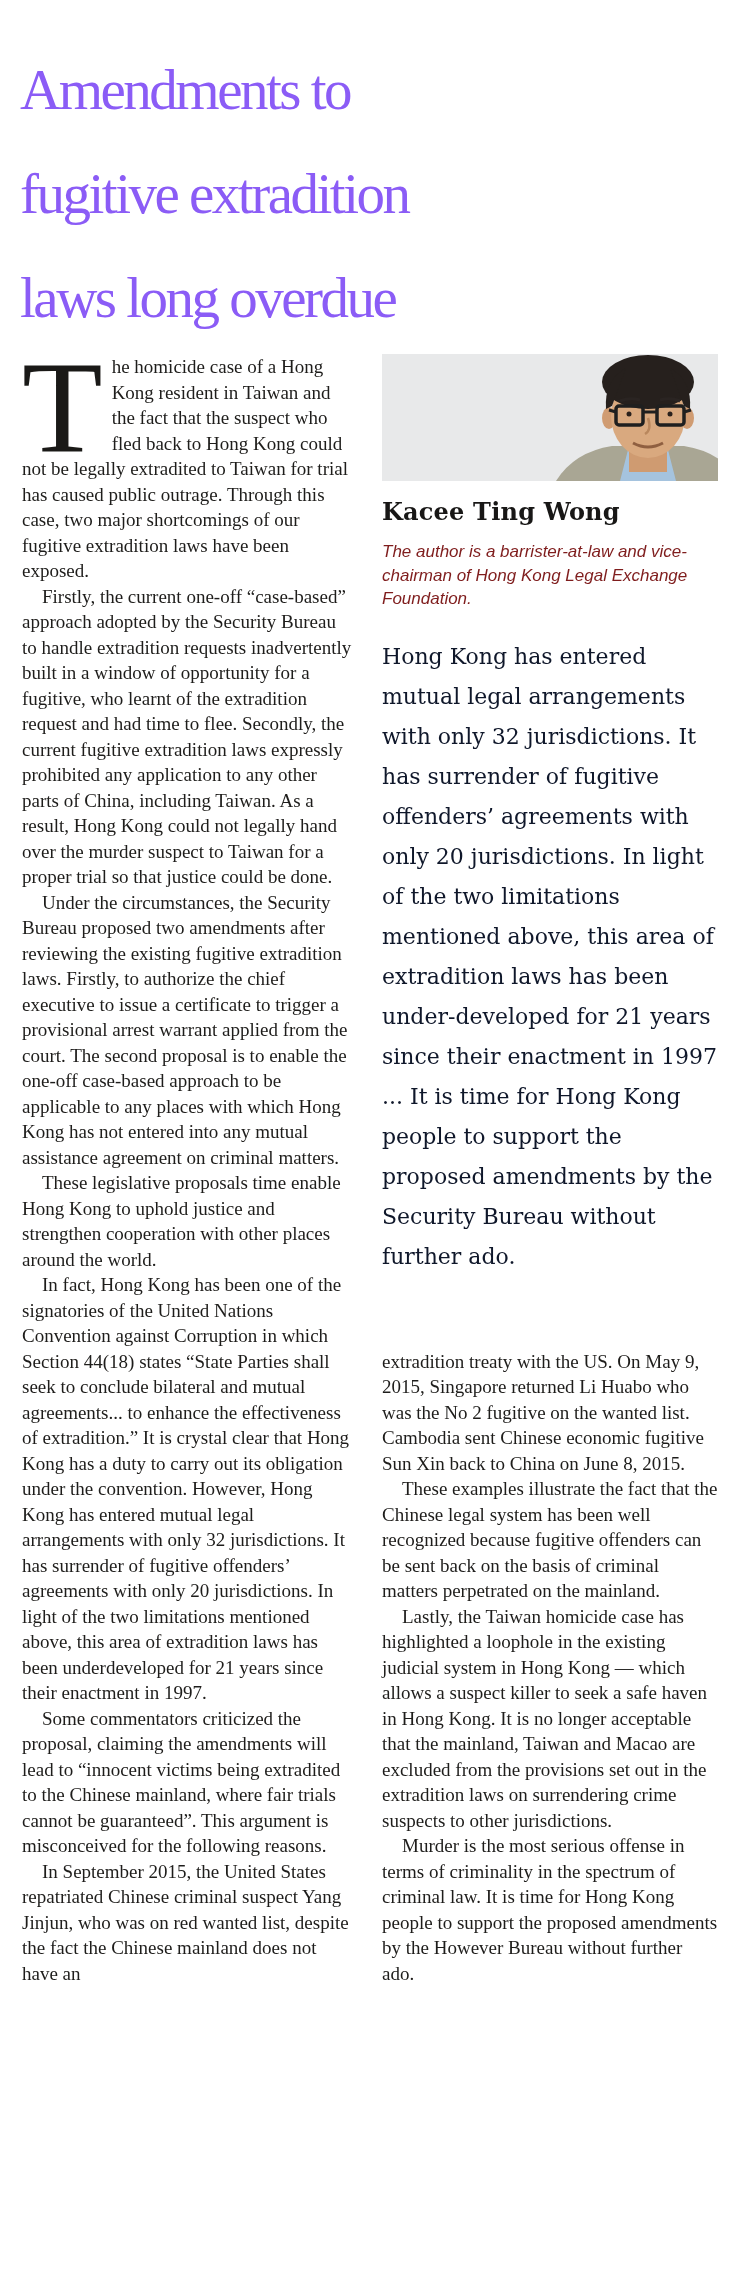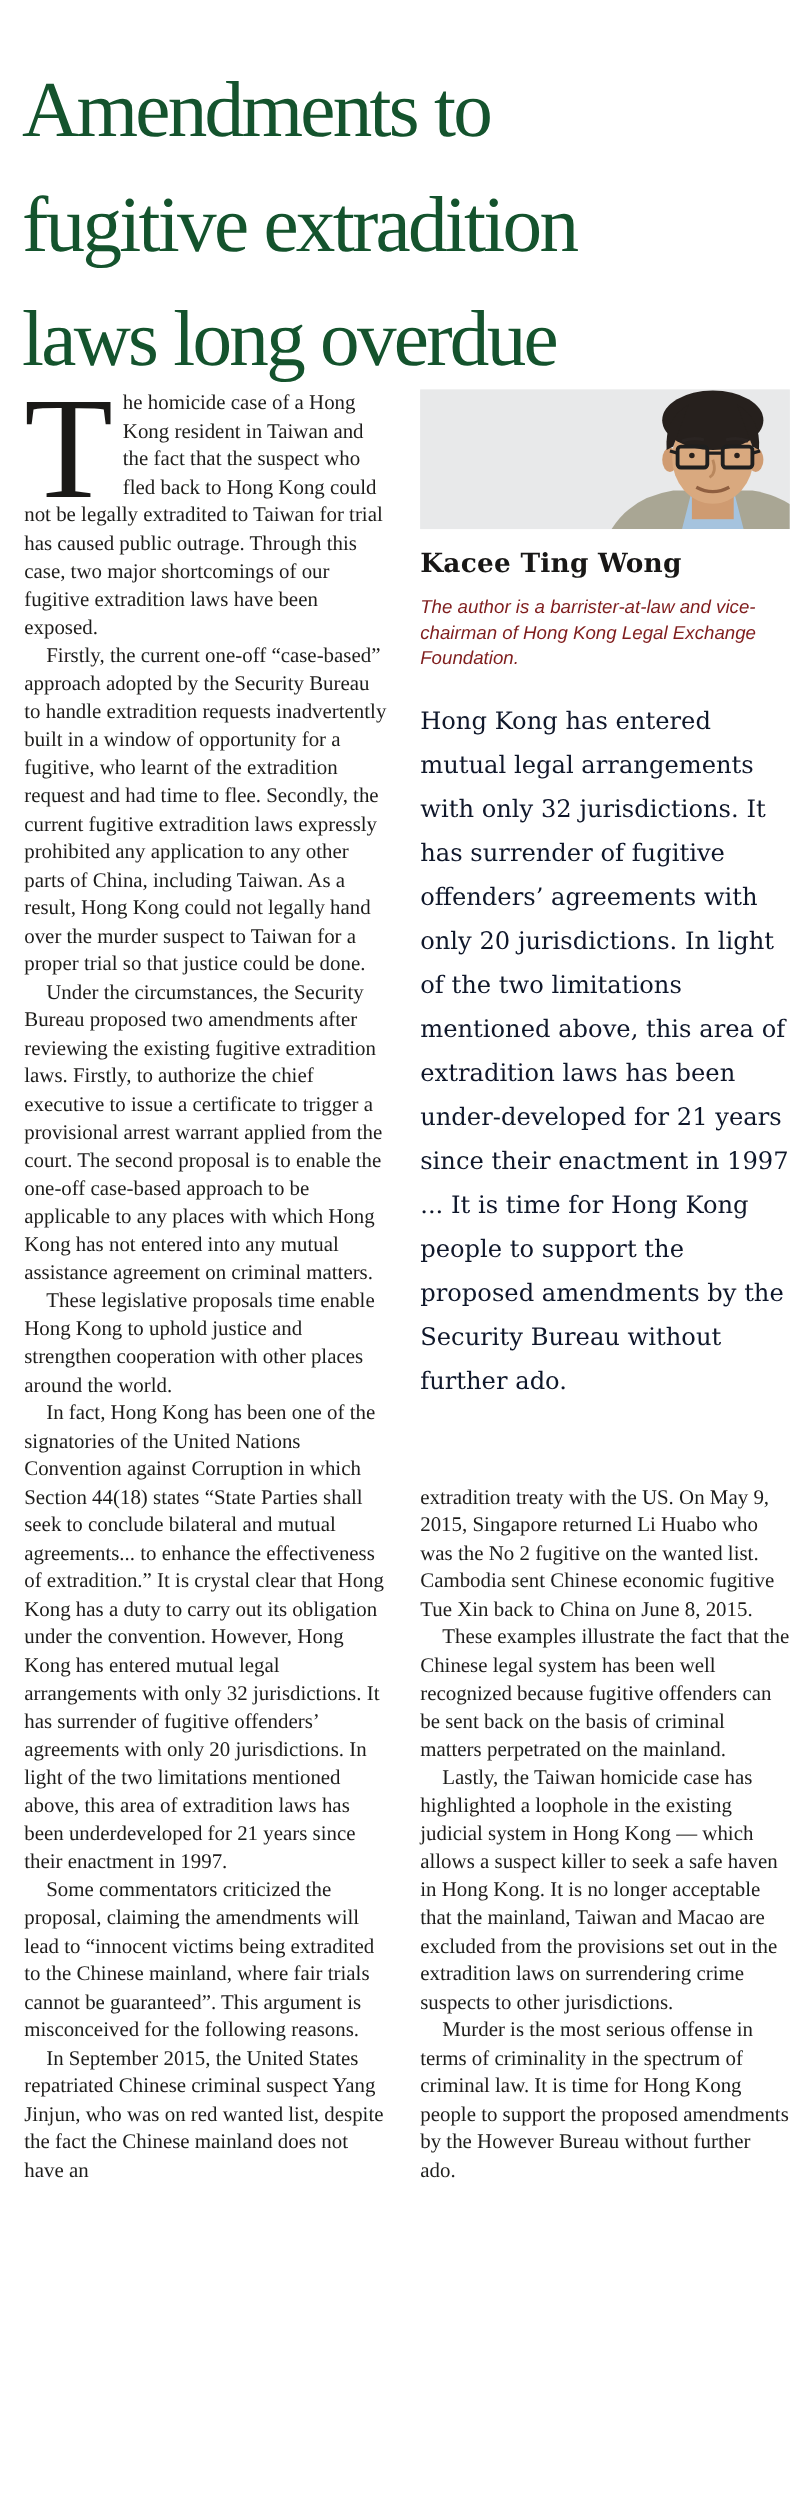--- a/index.html
+++ b/index.html
@@ -2,22 +2,22 @@
 <html><head>
 <meta charset="utf-8">
 <style>
   html,body{margin:0;padding:0;}
   body{
     width:732px;height:2290px;position:relative;background:#ffffff;
     font-family:"Liberation Serif", serif;overflow:hidden;
   }
   .headline{
     position:absolute;left:20px;top:0px;width:706px;
-    font-size:72px;line-height:104px;letter-spacing:-2.5px;
-    color:#14532d;font-weight:400;
+    font-size:57px;line-height:104px;letter-spacing:-2.5px;
+    color:#8b5cf6;font-weight:400;
   }
   .headline div{white-space:nowrap;}
   .col-left{position:absolute;left:22px;top:354px;width:332px;}
   .col-right{position:absolute;left:382px;top:354px;width:336px;}
   p.body{
     margin:0;font-size:19px;line-height:25.5px;color:#1e1d1b;
     text-align:left;
   }
   p.body + p.body{text-indent:20px;}
   .dropcap{
@@ -90,21 +90,21 @@
         <path d="M251 89 Q266 97 281 89" stroke="#8f5f40" stroke-width="3" fill="none"></path>
       </svg>
     </div>
 
     <div class="byline">Kacee Ting Wong</div>
     <p class="bio">The author is a barrister-at-law and vice-chairman of Hong Kong Legal Exchange Foundation.</p>
 
     <div class="pullquote">Hong Kong has entered mutual legal arrangements with only 32 jurisdictions. It has surrender of fugitive offenders’ agreements with only 20 jurisdictions. In light of the two limitations mentioned above, this area of extradition laws has been under-developed for 21 years since their enactment in 1997 ... It is time for Hong Kong people to support the proposed amendments by the Security Bureau without further ado.</div>
 
     <div>
-      <p class="body">extradition treaty with the US. On May 9, 2015, Singapore returned Li Huabo who was the No 2 fugitive on the wanted list. Cambodia sent Chinese economic fugitive Tue Xin back to China on June 8, 2015.</p>
+      <p class="body">extradition treaty with the US. On May 9, 2015, Singapore returned Li Huabo who was the No 2 fugitive on the wanted list. Cambodia sent Chinese economic fugitive Sun Xin back to China on June 8, 2015.</p>
       <p class="body">These examples illustrate the fact that the Chinese legal system has been well recognized because fugitive offenders can be sent back on the basis of criminal matters perpetrated on the mainland.</p>
       <p class="body">Lastly, the Taiwan homicide case has highlighted a loophole in the existing judicial system in Hong Kong — which allows a suspect killer to seek a safe haven in Hong Kong. It is no longer acceptable that the mainland, Taiwan and Macao are excluded from the provisions set out in the extradition laws on surrendering crime suspects to other jurisdictions.</p>
       <p class="body">Murder is the most serious offense in terms of criminality in the spectrum of criminal law. It is time for Hong Kong people to support the proposed amendments by the However Bureau without further ado.</p>
     </div>
 
   </div>
 
 </div>
 
 </body></html>

